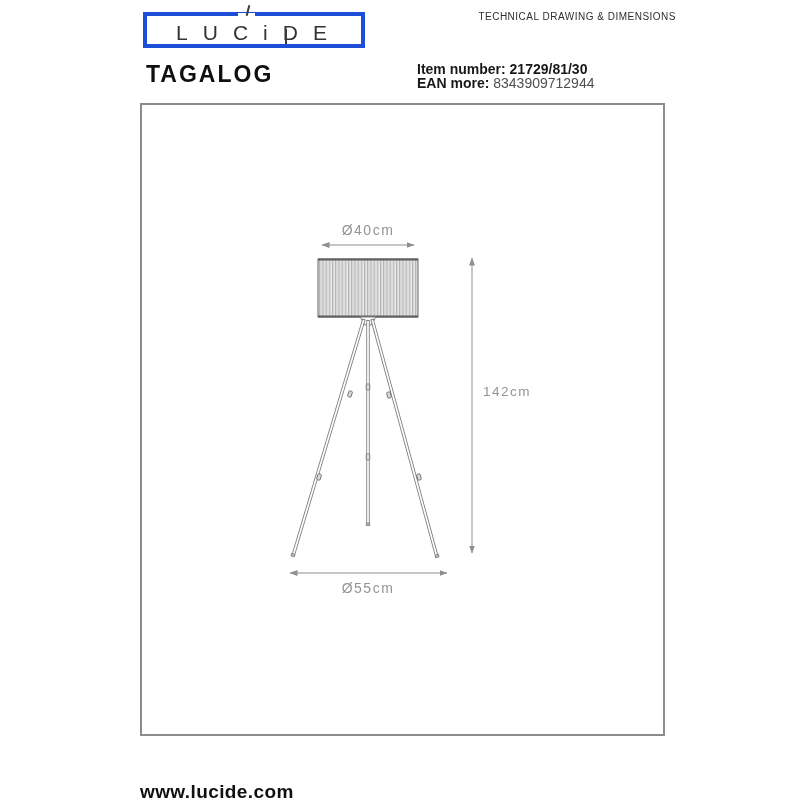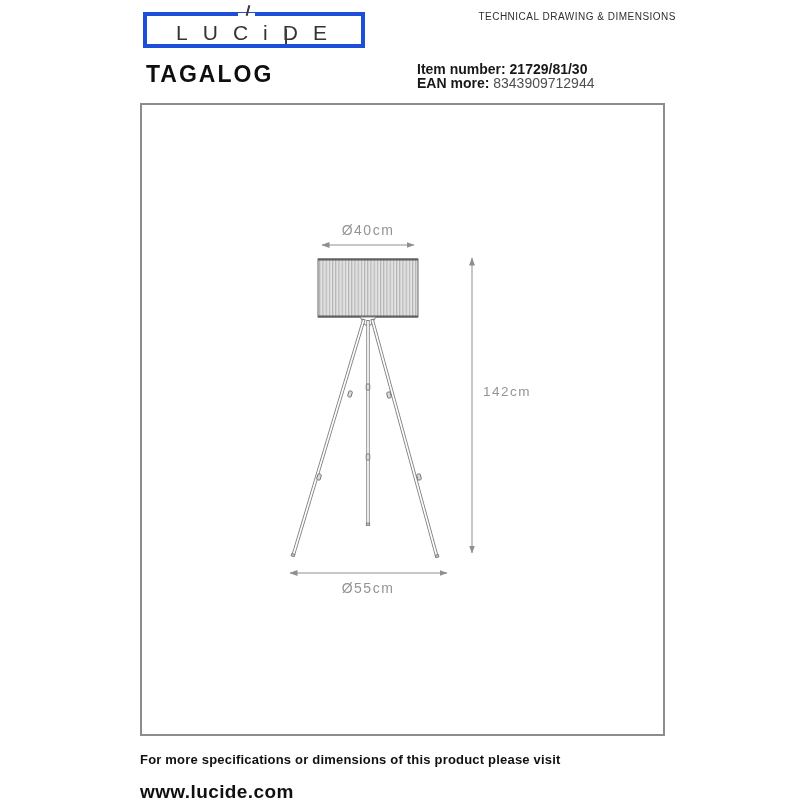--- a/index.html
+++ b/index.html
@@ -149,16 +149,15 @@
       <line x1="332" y1="155" x2="332" y2="450" stroke="#8f8f8f" stroke-width="1" marker-start="url(#arrow)" marker-end="url(#arrow)"></line>
       <text class="dim-label" x="343" y="293" font-size="13.5" text-anchor="start">142cm</text>
     </g>
 
     <g>
       <line x1="150" y1="470" x2="307" y2="470" stroke="#8f8f8f" stroke-width="1" marker-start="url(#arrow)" marker-end="url(#arrow)"></line>
       <text class="dim-label" x="228" y="490" font-size="14" text-anchor="middle">Ø55cm</text>
     </g>
   </svg>
 
-  <div class="footer-note">For more specifications or dimensions of this product please visit</div>
   <div class="footer-site">www.lucide.com</div>
 
 </div>
 
 </body></html>

